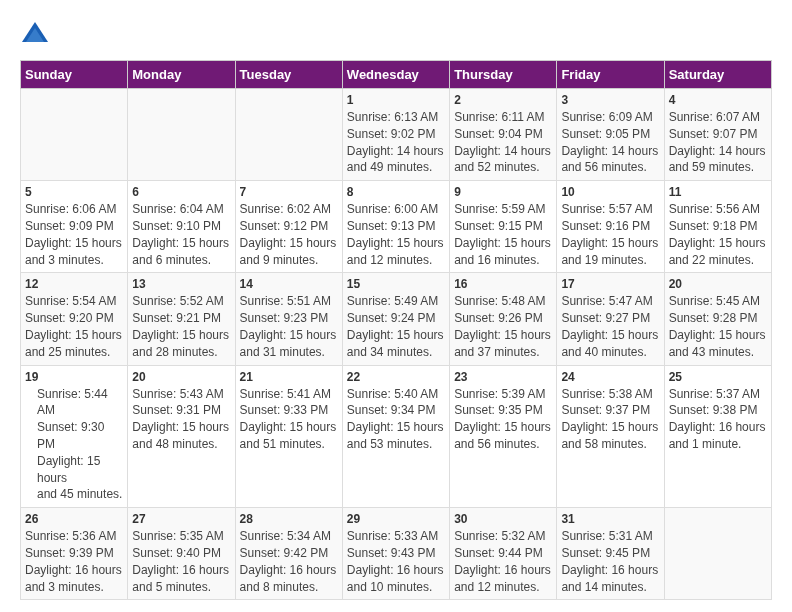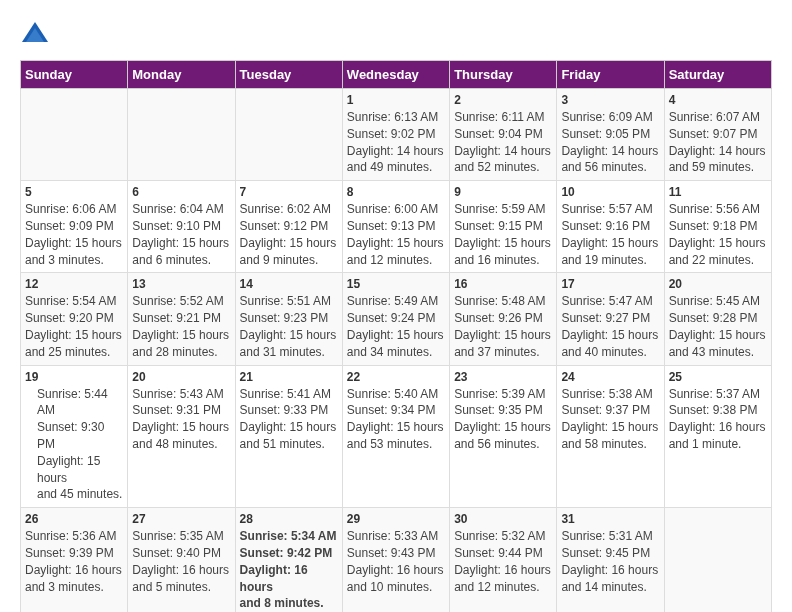--- a/index.html
+++ b/index.html
@@ -322,21 +322,21 @@
         </td>
         <td>
           <span class="day-number">27</span>
           <div class="day-info" style="white-space: pre-line;">Sunrise: 5:35 AM
 Sunset: 9:40 PM
 Daylight: 16 hours
 and 5 minutes.</div>
         </td>
         <td>
           <span class="day-number">28</span>
-          <div class="day-info" style="white-space: pre-line; font-weight: bold;">Sunrise: 5:34 AM
+          <div class="day-info" style="white-space: pre-line;">Sunrise: 5:34 AM
 Sunset: 9:42 PM
 Daylight: 16 hours
 and 8 minutes.</div>
         </td>
         <td>
           <span class="day-number">29</span>
           <div class="day-info" style="white-space: pre-line;">Sunrise: 5:33 AM
 Sunset: 9:43 PM
 Daylight: 16 hours
 and 10 minutes.</div>

